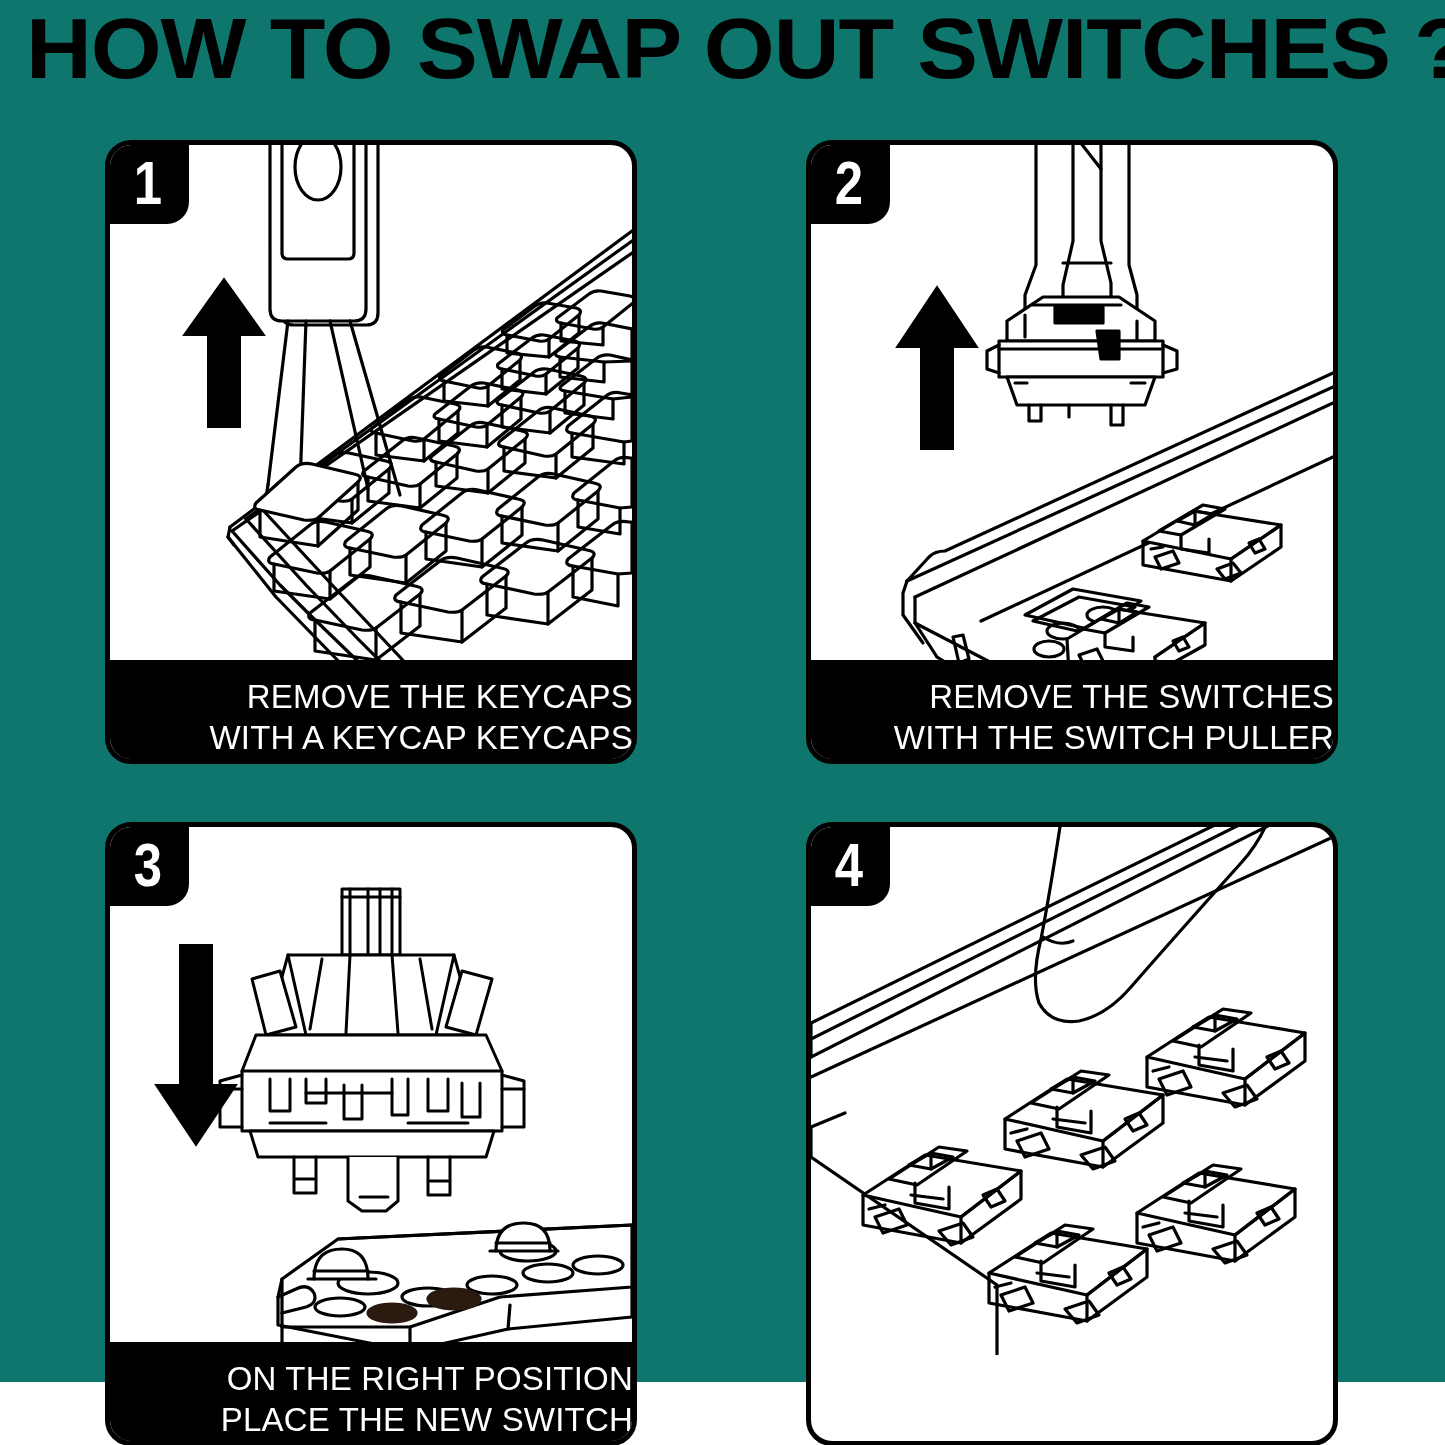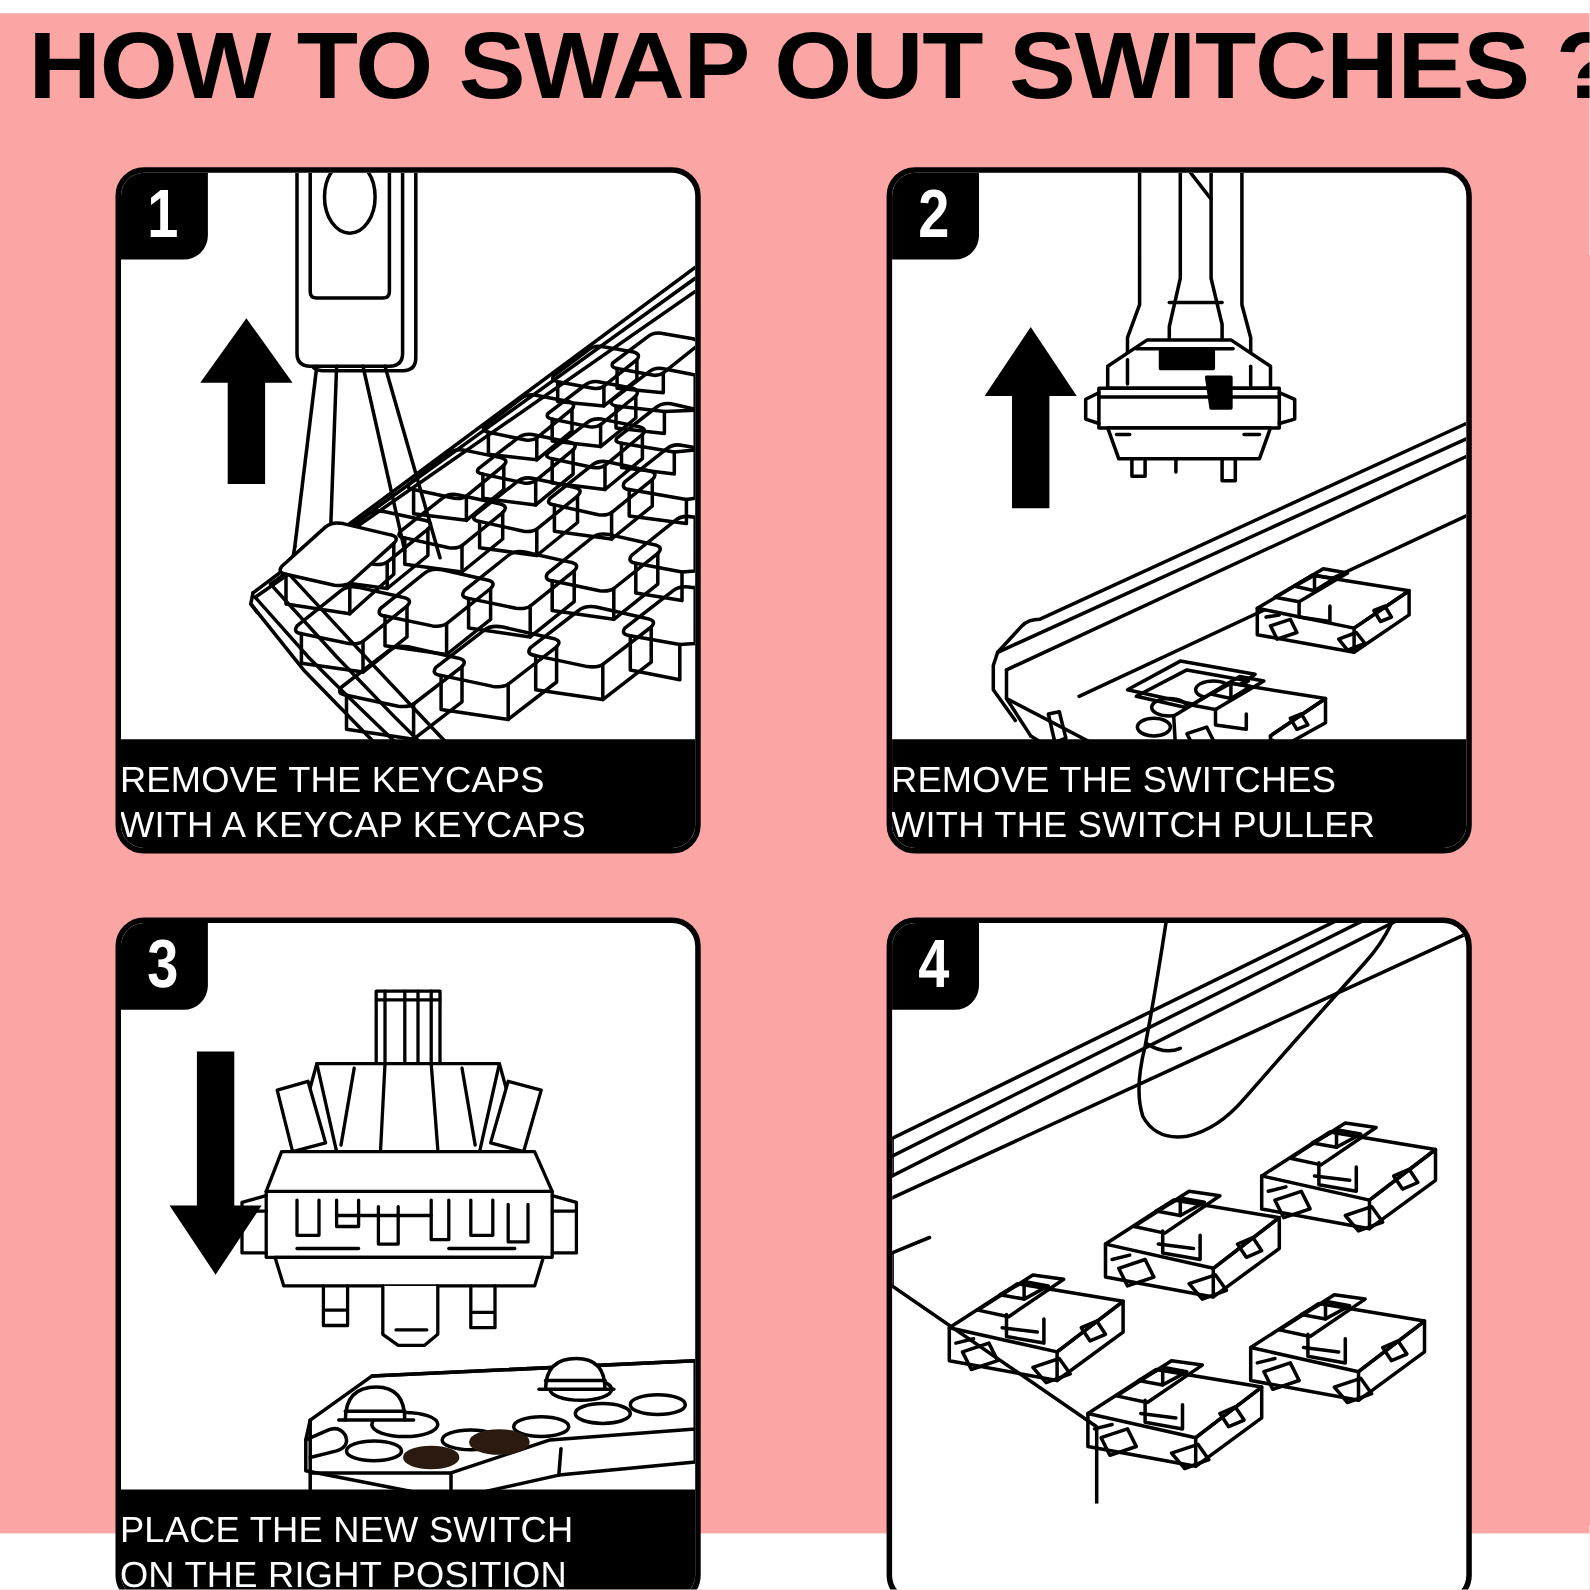--- a/index.html
+++ b/index.html
@@ -7,22 +7,21 @@
     width: 1445px;
     height: 1445px;
     background: #ffffff;
     font-family: "Liberation Sans", sans-serif;
     overflow: hidden;
   }
   #infographic {
     position: relative;
     width: 1445px;
     height: 1382px;
-    background: #fca5a5;
-    margin-top: 12px;
+    background: #0f766e;
   }
 
   
   .title {
     position: absolute;
     left: 26px;
     top: 2px;
     width: 1400px;
     height: 92px;
     color: #000000;
@@ -96,21 +95,21 @@
     position: absolute;
     left: -1px;
     bottom: -1px;
     width: 524px;
     height: 100px;
     background: #000000;
     border-radius: 0 0 22px 22px;
     color: #ffffff;
     display: flex;
     flex-direction: column;
-    align-items: flex-start;
+    align-items: flex-end;
     justify-content: center;
     padding-top: 14px;
   }
   .caption-line {
     font-family: "Liberation Sans", sans-serif;
     font-weight: 400;
     font-size: 33px;
     line-height: 41px;
     letter-spacing: 0.2px;
     white-space: nowrap;
@@ -464,22 +463,22 @@
             <path d="M70,118 L102,118 L102,258 L126,258 L86,318 L46,258 L70,258 Z" fill="#000" stroke="#000" stroke-width="2"></path>
           </g>
         </svg>
       </div>
 
       <div class="badge">
         <div class="badge-num">3</div>
       </div>
 
       <div class="caption">
+        <div class="caption-line">ON THE RIGHT POSITION</div>
         <div class="caption-line">PLACE THE NEW SWITCH</div>
-        <div class="caption-line">ON THE RIGHT POSITION</div>
       </div>
     </div>
 
     <div class="panel p4">
 
       <div class="art">
         <svg width="522" height="528" viewBox="0 0 522 528" xmlns="http://www.w3.org/2000/svg">
           <g fill="none" stroke="#000" stroke-width="3.2" stroke-linejoin="round" stroke-linecap="round">
 
             <path d="M252,-20 Q240,60 230,112 Q220,152 228,176 Q240,198 268,194 Q296,188 320,160 Q360,114 430,36 Q452,12 462,-20" fill="#fff"></path>

